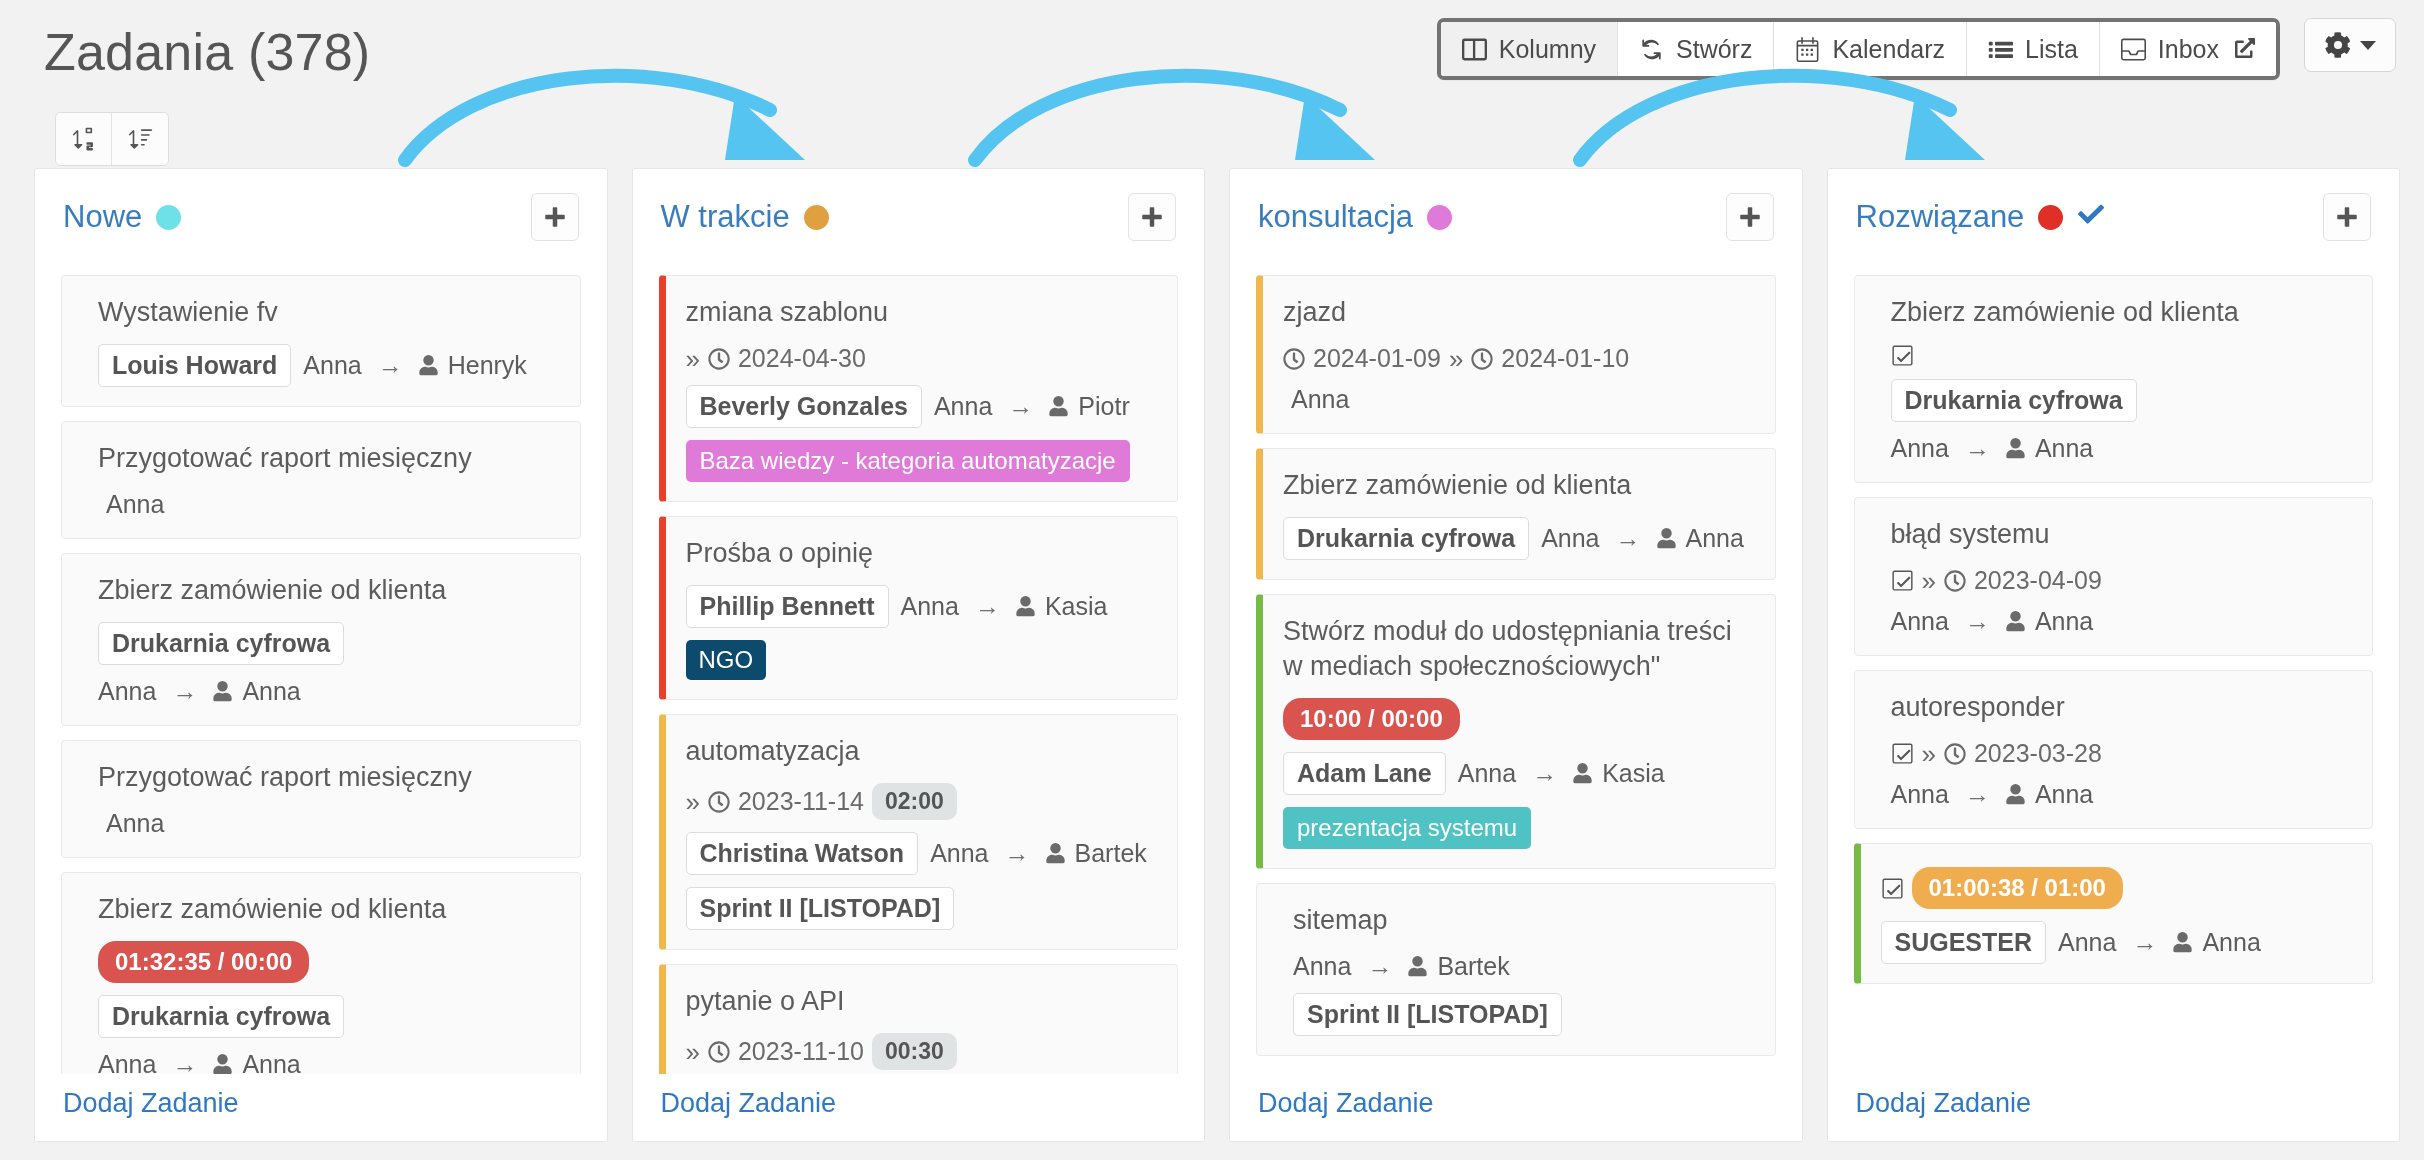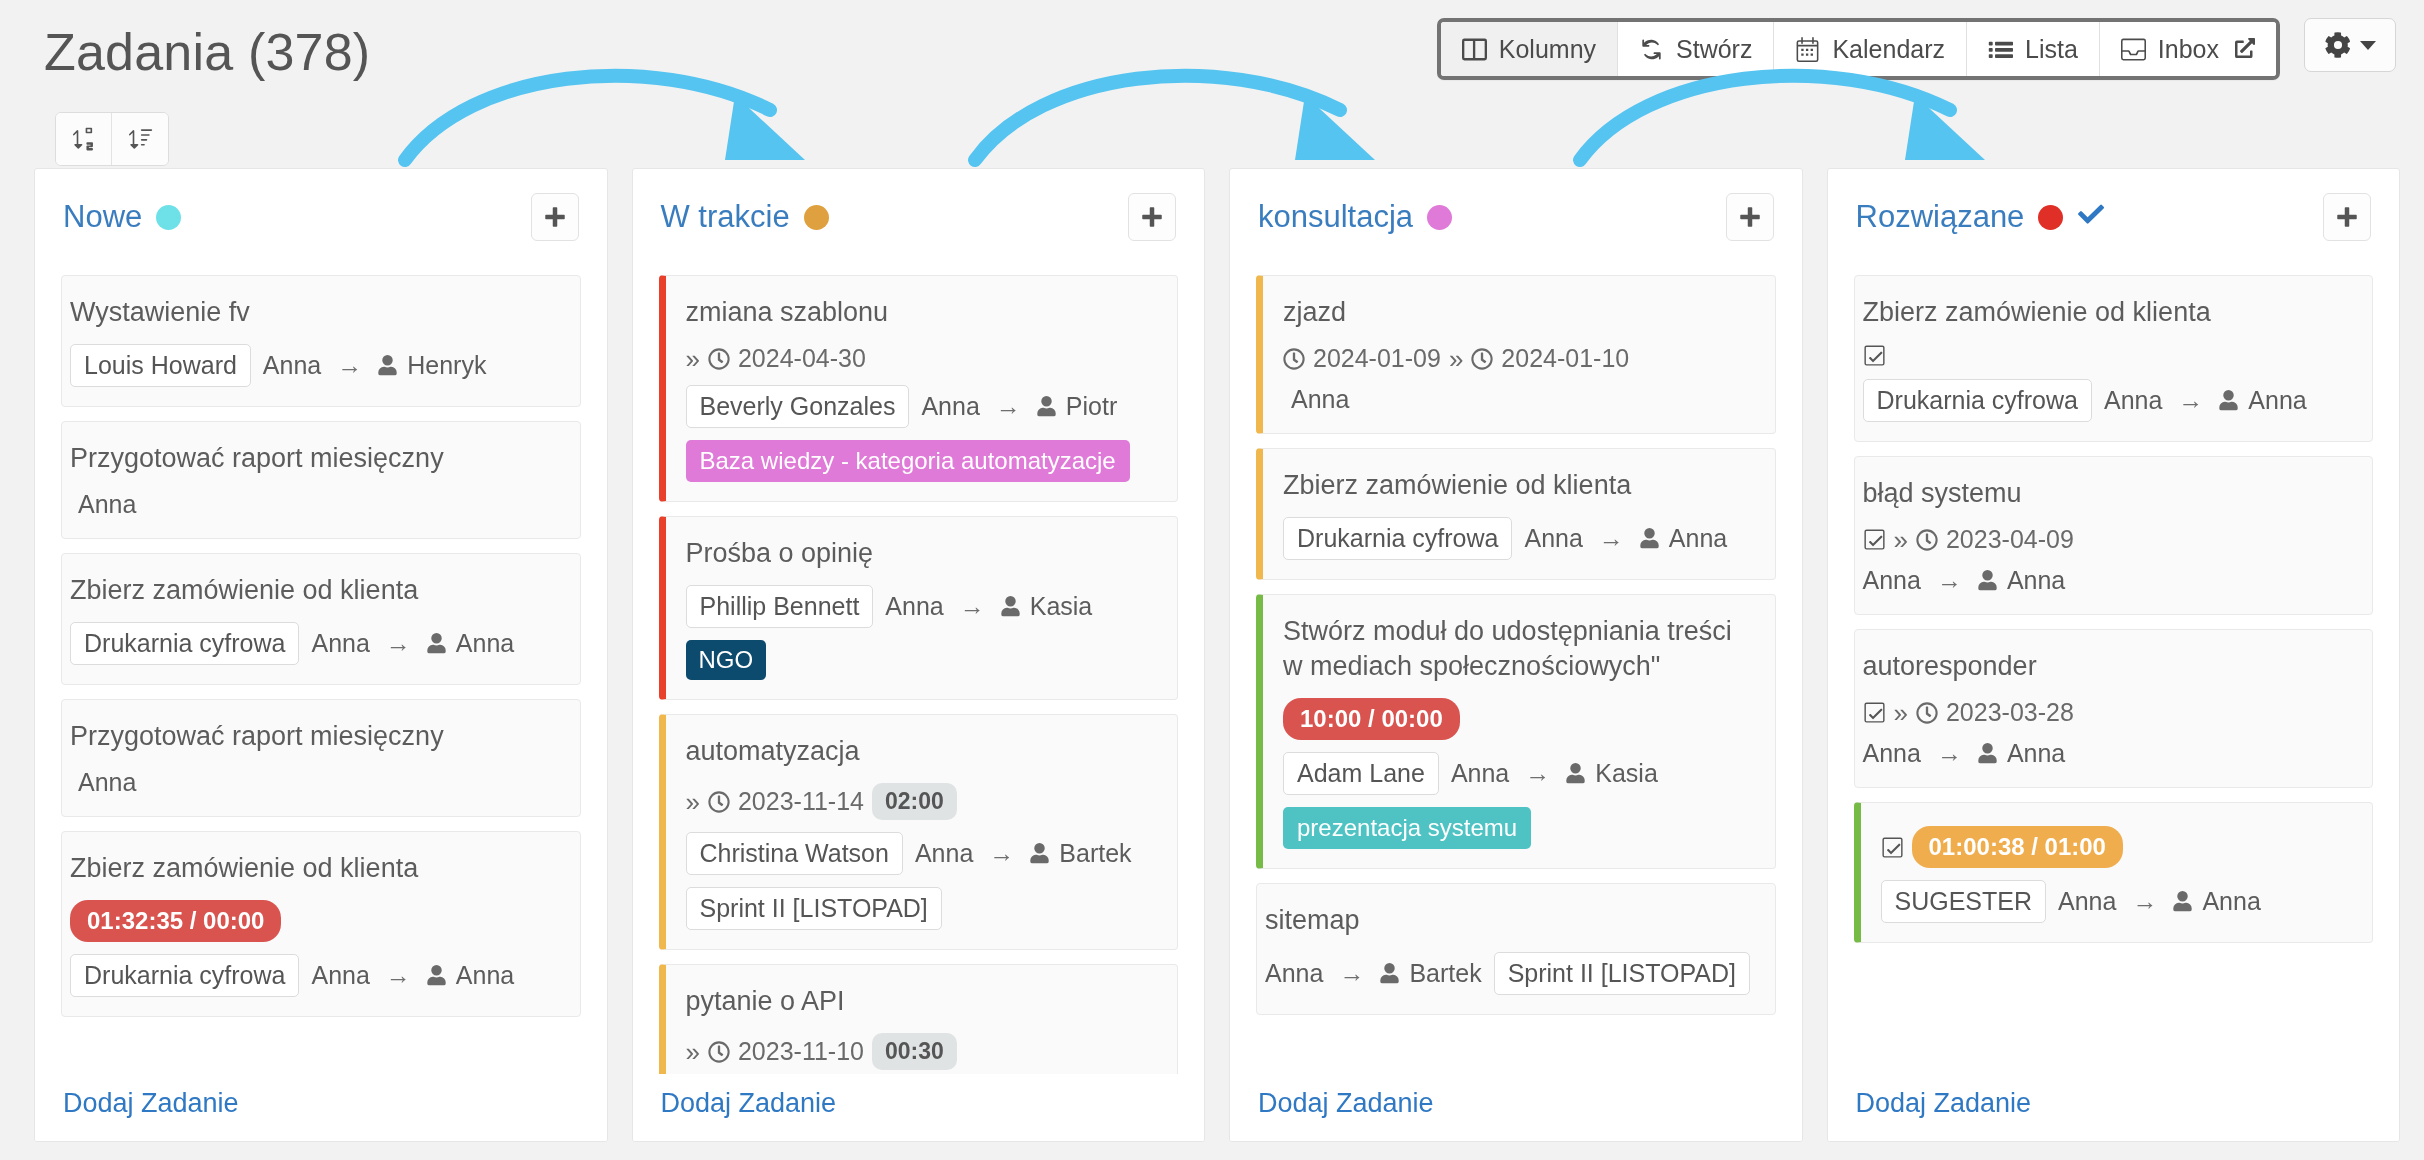--- a/index.html
+++ b/index.html
@@ -109,21 +109,21 @@
     background: #ffffff;
     padding: 14px 28px 22px 28px;
   }
   .add-task { font-size: 27px; color: #2f78c4; cursor: pointer; }
 
   
   .card {
     background: #fafafa;
     border: 1px solid #e9e9e9;
     border-radius: 4px;
-    padding: 19px 22px 19px 8px;
+    padding: 19px 22px 19px 36px;
     flex: 0 0 auto;
   }
   .card.bl { border-left-width: 7px; border-left-style: solid; padding-left: 20px; }
   .card-title {
     font-size: 27px; color: #5c5c5c; line-height: 1.3;
     margin-bottom: 14px;
   }
   .card-row {
     display: flex; align-items: center; flex-wrap: wrap;
     gap: 12px; margin-top: 12px;
@@ -131,21 +131,21 @@
   .meta-row {
     display: flex; align-items: center; gap: 8px;
     font-size: 25px; color: #6a6a6a; margin-top: 4px; margin-bottom: 4px;
   }
   .chev { font-size: 26px; color: #6a6a6a; line-height: 1; }
   .clock svg { width: 22px; height: 22px; fill: #6a6a6a; display: block; }
   .chkbox svg { width: 23px; height: 23px; fill: #555; display: block; }
   .tag {
     display: inline-block; font-size: 25px; color: #555;
     background: #fff; border: 1px solid #dcdcdc; border-radius: 5px;
-    padding: 6px 13px; white-space: nowrap;
+    padding: 6px 13px; white-space: nowrap; font-weight: bold;
   }
   .assignee { display: flex; align-items: center; gap: 10px; font-size: 25px; color: #5c5c5c; white-space: nowrap; }
   .arrow-sym { font-size: 25px; color: #6e6e6e; padding: 0 6px; }
   .person svg { width: 19px; height: 21px; fill: #6a6a6a; display: block; }
   .plain-name { font-size: 25px; color: #5c5c5c; padding-left: 8px; }
   .badge-pill {
     display: inline-block; font-size: 24px; font-weight: 700; color: #fff;
     border-radius: 18px; padding: 7px 17px; white-space: nowrap;
   }
   .badge-grey {

